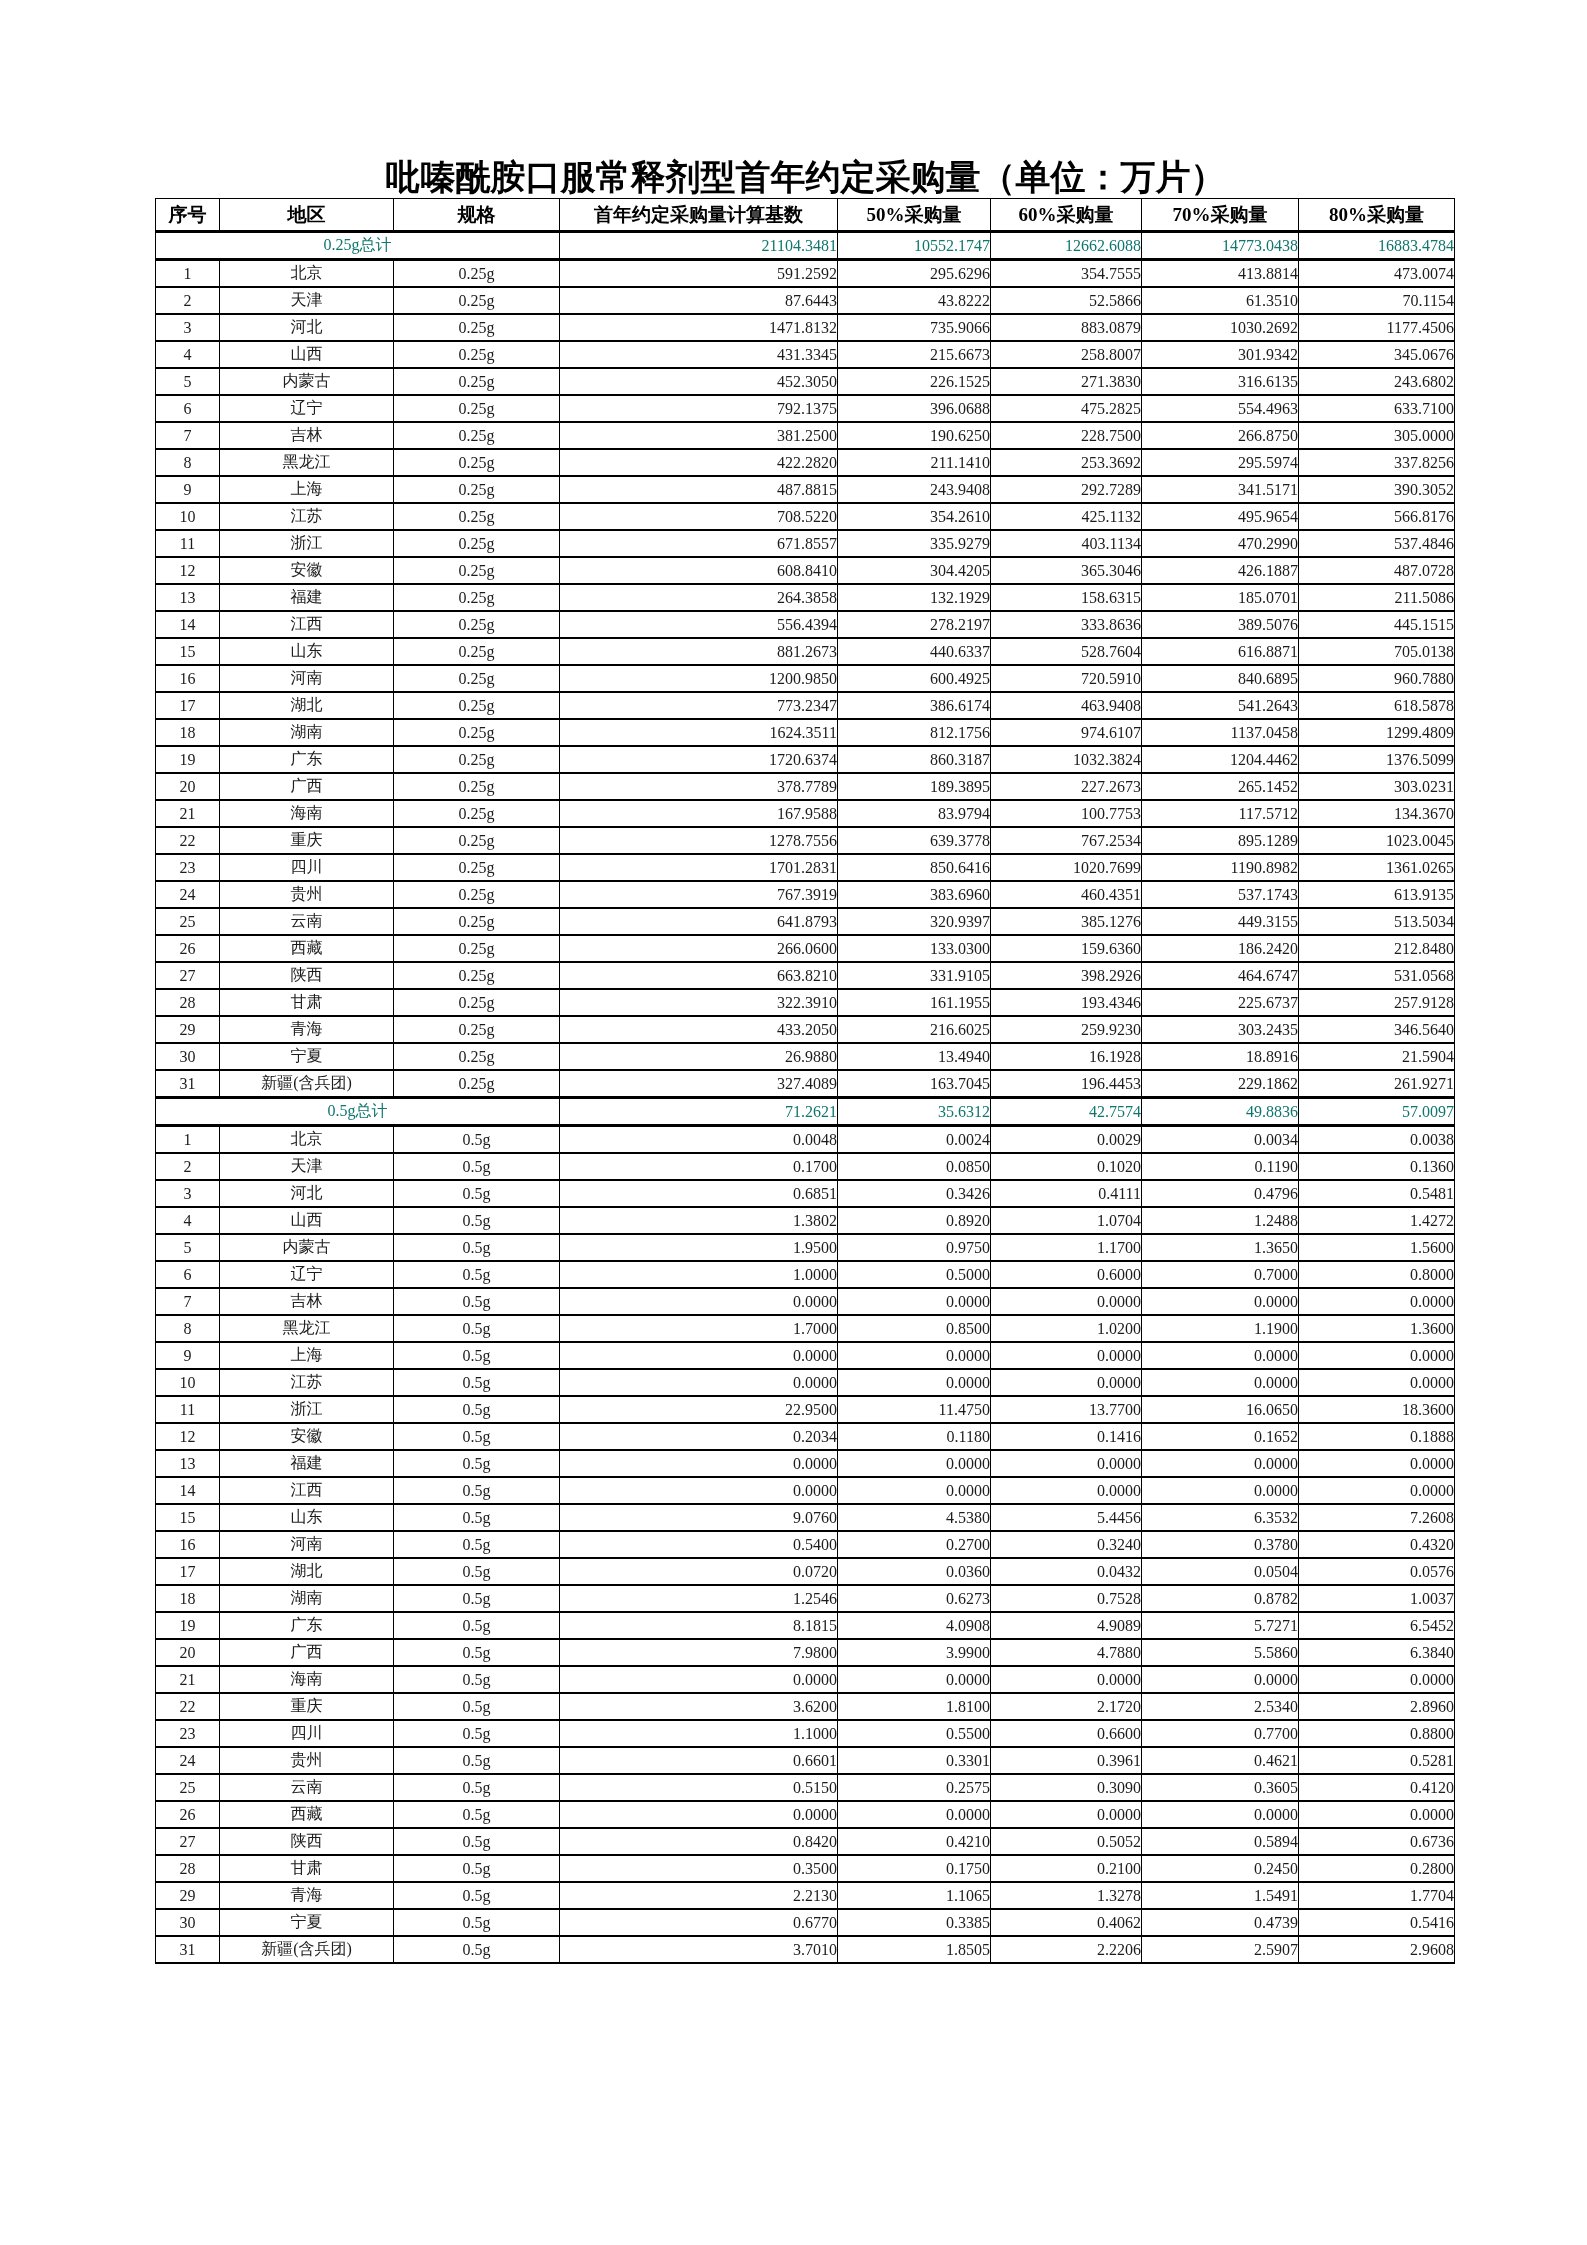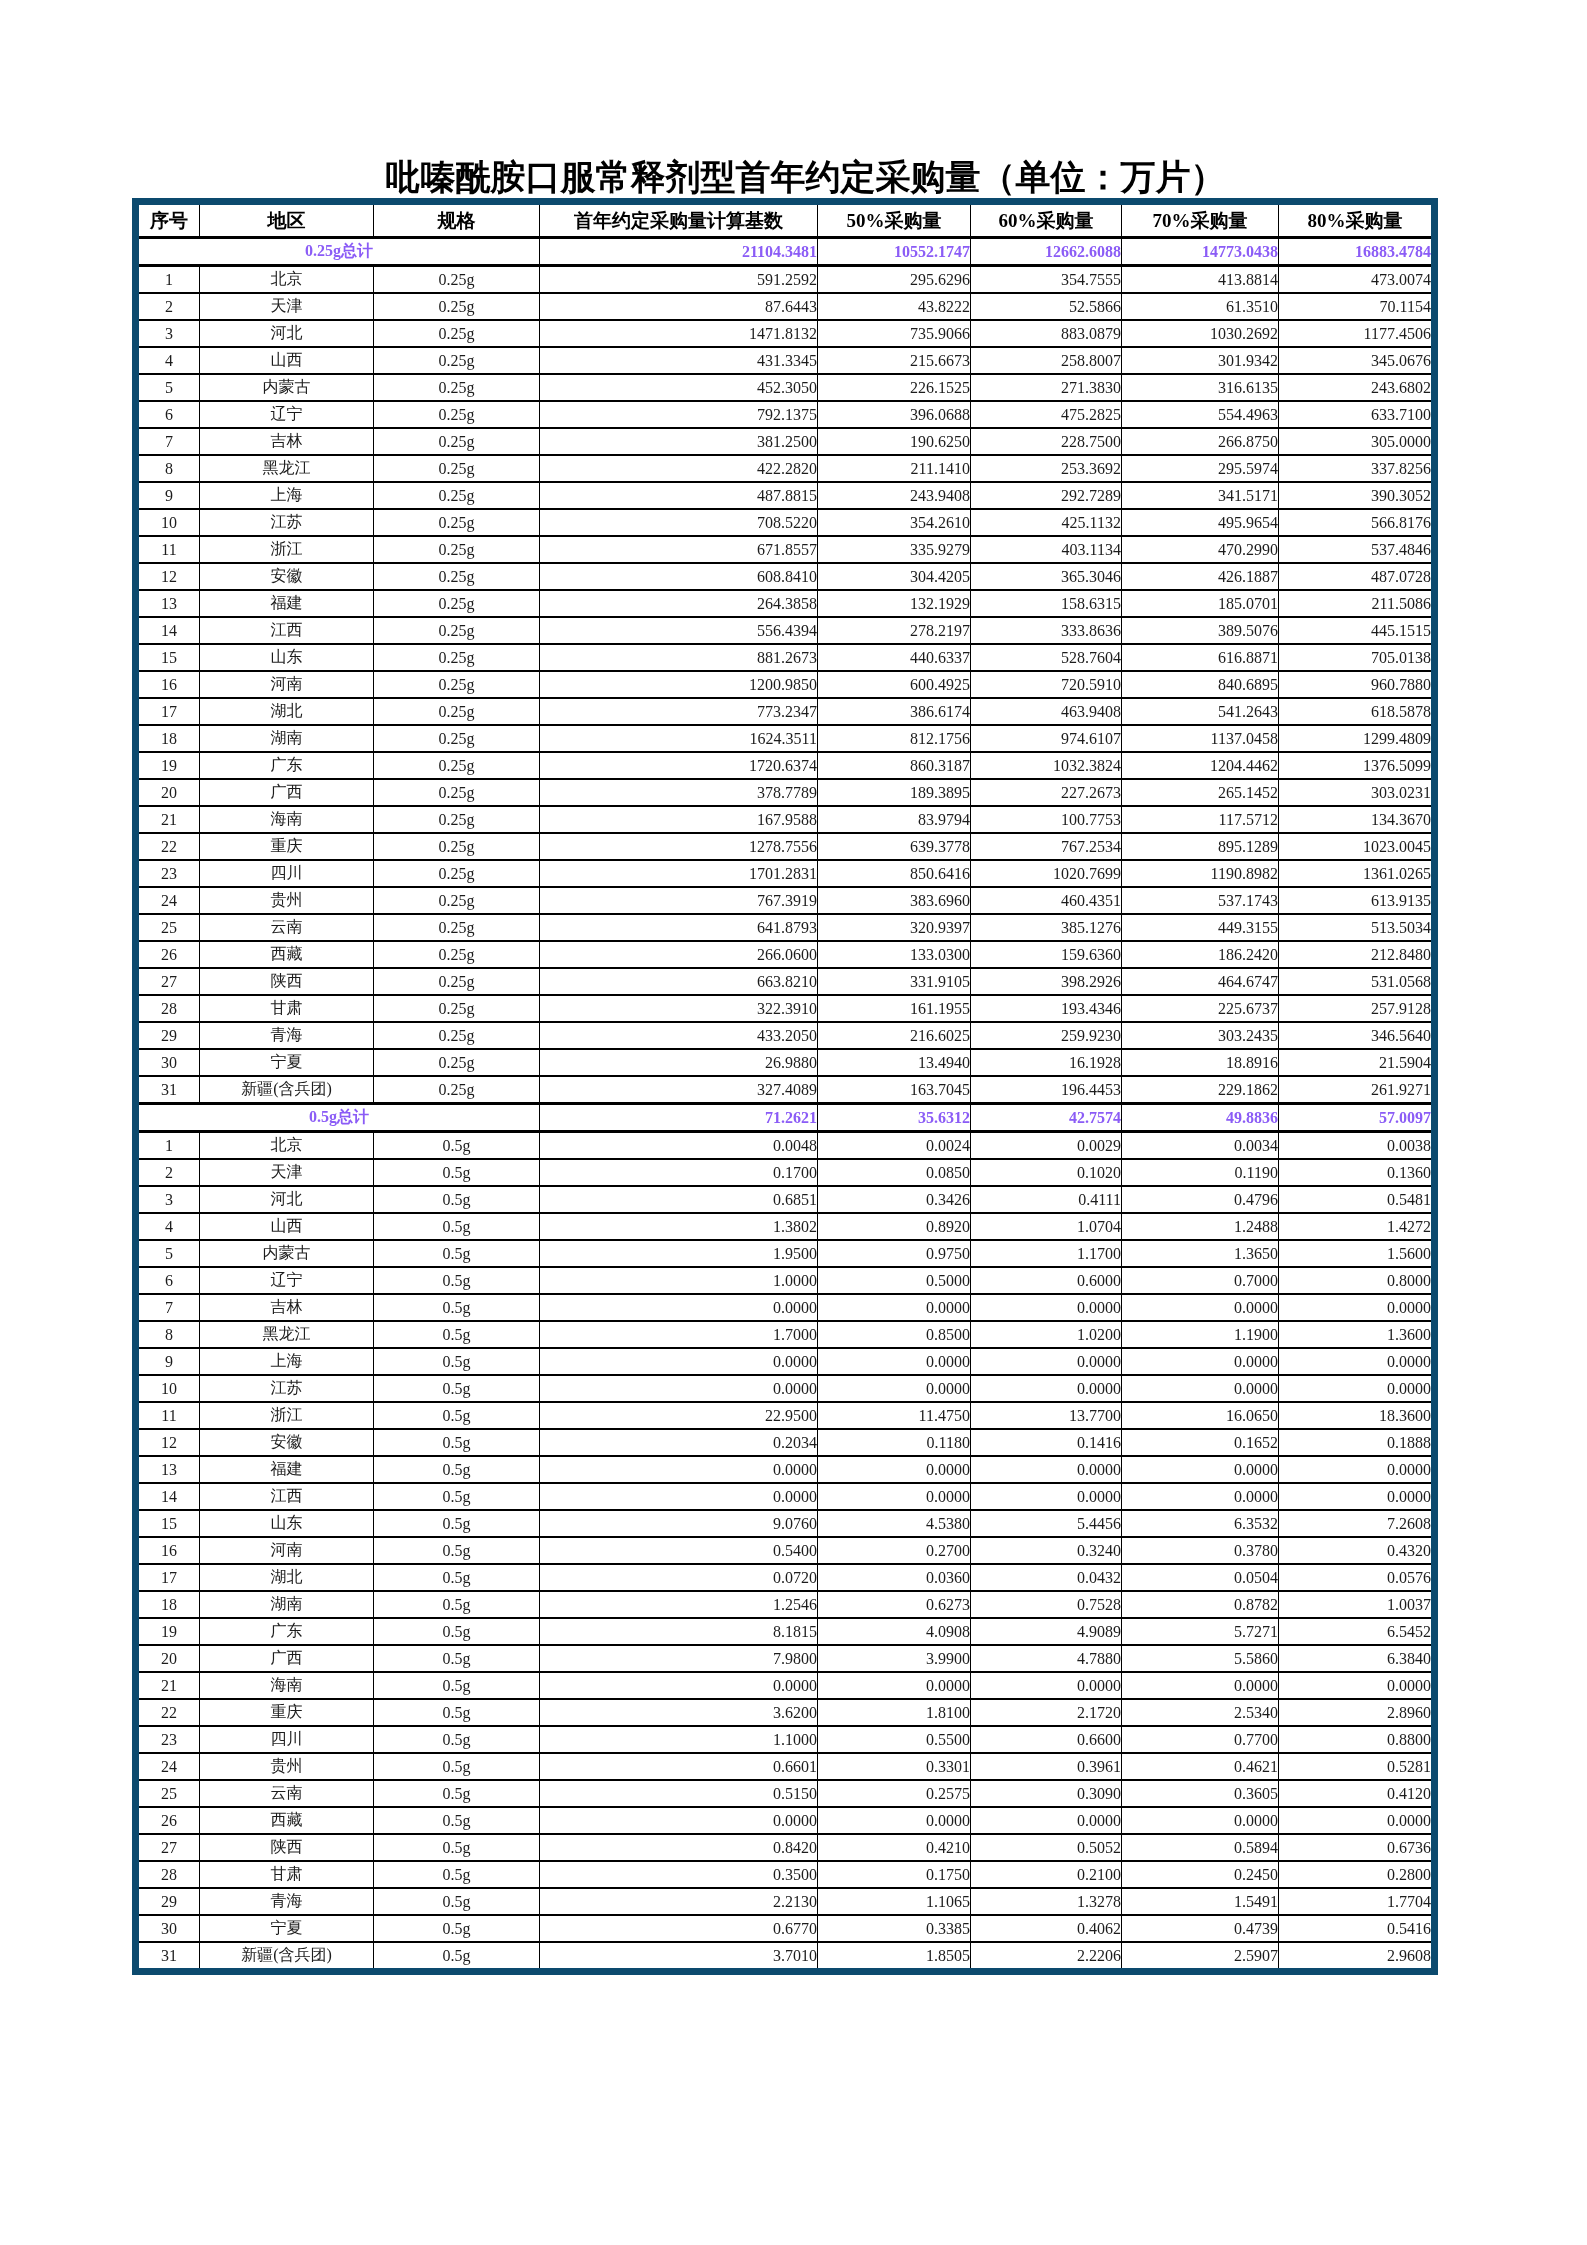--- a/index.html
+++ b/index.html
@@ -22,25 +22,25 @@
     margin: 12px;
     text-align: center;
     font-size: 35px;
     font-weight: bold;
     line-height: 44px;
     white-space: nowrap;
   }
   table.data-table {
     position: absolute;
     top: 198px;
-    left: 132px;
+    left: 155px;
     width: 1299px;
     border-collapse: collapse;
     table-layout: fixed;
-    border: 7px solid #0c4a6e;
+    border: 1px solid #0c4a6e;
   }
   table.data-table th,
   table.data-table td {
     border: 1px solid #000;
     overflow: hidden;
     white-space: nowrap;
     padding: 0;
   }
   table.data-table thead th {
     height: 31px;
@@ -52,22 +52,22 @@
   table.data-table tbody td {
     height: 25px;
     border-top-width: 2px;
     border-bottom-width: 2px;
     font-size: 16px;
     color: #1c1c1c;
   }
   table.data-table tbody tr.summary-row td {
     border-top-width: 3px;
     border-bottom-width: 3px;
-    font-weight: bold;
-    color: #8b5cf6;
+    font-weight: normal;
+    color: #0f766e;
   }
   td.ctr { text-align: center; }
   td.num { text-align: right; padding-right: 6px; }
   td.summary-label { text-align: center; font-size: 16px; }
 </style>
 </head>
 <body>
 
 <h1 class="page-title">吡嗪酰胺口服常释剂型首年约定采购量（单位：万片）</h1>
 

